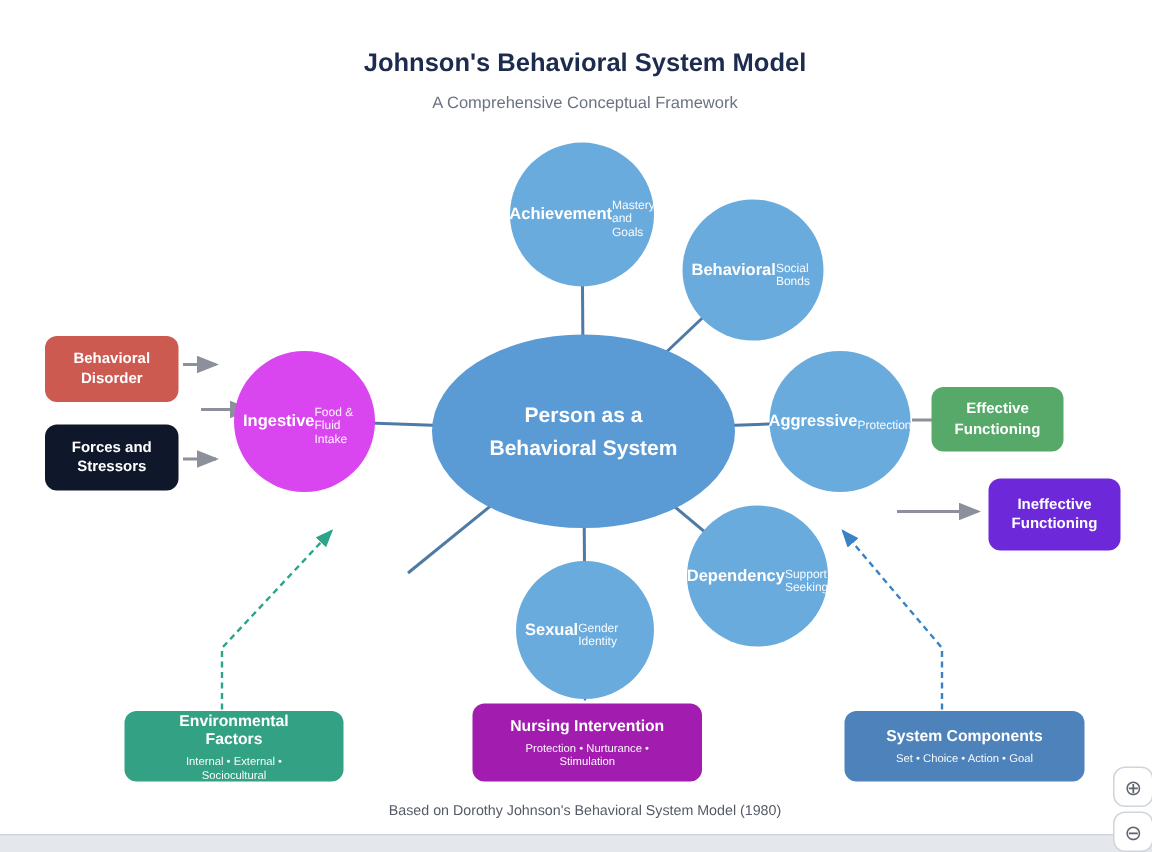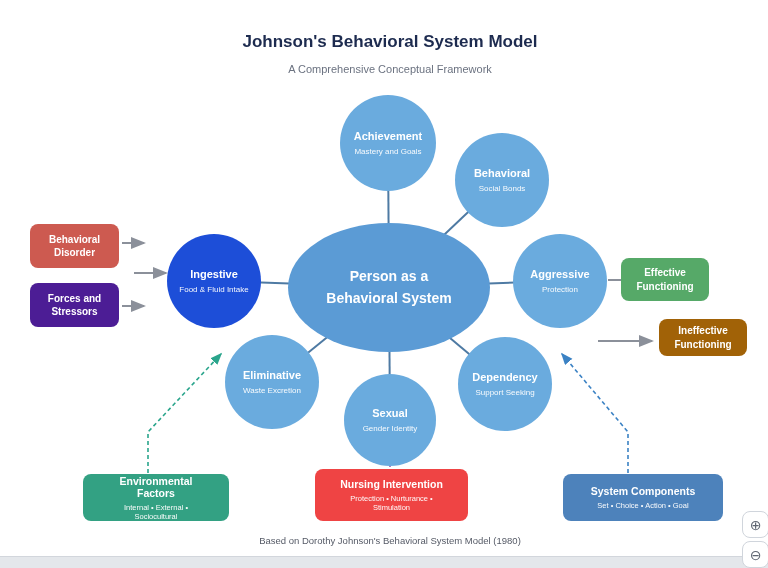--- a/index.html
+++ b/index.html
@@ -11,21 +11,21 @@
     position:absolute; top:32px; left:0; width:780px; text-align:center;
     font-size:17px; font-weight:bold; color:#1d2b4f; z-index:3;
   }
   .page-subtitle {
     position:absolute; top:63px; left:0; width:780px; text-align:center;
     font-size:11px; color:#6b7280; z-index:3;
   }
   .connector-layer { position:absolute; top:0; left:0; z-index:1; }
   .node-circle {
     position:absolute; border-radius:50%; color:#fff; z-index:2;
-    display:flex; flex-direction:column; align-items:center; justify-content:center;
+    display:flex; flex-direction:row; align-items:center; justify-content:center;
     box-sizing:border-box; padding:6px;
   }
   .node-title { font-weight:bold; font-size:11px; }
   .node-sub { font-size:8px; margin-top:5px; opacity:.95; }
   .center-ellipse {
     position:absolute; left:288px; top:223px; width:202px; height:129px;
     border-radius:50%; color:#fff; z-index:2;
     display:flex; flex-direction:column; align-items:center; justify-content:center;
     text-align:center; font-weight:bold; font-size:14px; line-height:1.55;
   }
@@ -121,48 +121,44 @@
     <div class="node-sub">Protection</div>
   </div>
   <div class="node-circle" style="left: 458px; top: 337px; width: 94px; height: 94px; background-color: rgb(106, 171, 222);">
     <div class="node-title">Dependency</div>
     <div class="node-sub">Support Seeking</div>
   </div>
   <div class="node-circle" style="left: 344px; top: 374px; width: 92px; height: 92px; background-color: rgb(106, 171, 222);">
     <div class="node-title">Sexual</div>
     <div class="node-sub">Gender Identity</div>
   </div>
-  <div class="node-circle" style="left: 225px; top: 335px; width: 94px; height: 94px; background-color: rgb(106, 171, 222);">
-    <div class="node-title">Eliminative</div>
-    <div class="node-sub">Waste Excretion</div>
-  </div>
-  <div class="node-circle" style="left: 167px; top: 234px; width: 94px; height: 94px; background-color: #1d4ed8;">
+  <div class="node-circle" style="left: 156px; top: 234px; width: 94px; height: 94px; background-color: #d946ef;">
     <div class="node-title">Ingestive</div>
     <div class="node-sub">Food &amp; Fluid Intake</div>
   </div>
 
   <div class="side-box" style="left: 30px; top: 224px; width: 89px; height: 44px; background-color: rgb(205, 90, 80);">
     <span>Behavioral Disorder</span>
   </div>
-  <div class="side-box" style="left: 30px; top: 283px; width: 89px; height: 44px; background-color: #4c1d95;">
+  <div class="side-box" style="left: 30px; top: 283px; width: 89px; height: 44px; background-color: #0f172a;">
     <span>Forces and Stressors</span>
   </div>
 
   <div class="side-box" style="left: 621px; top: 258px; width: 88px; height: 43px; background-color: rgb(86, 169, 104);">
     <span>Effective Functioning</span>
   </div>
-  <div class="side-box" style="left: 659px; top: 319px; width: 88px; height: 37px; background-color: #a16207;">
+  <div class="side-box" style="left: 659px; top: 319px; width: 88px; height: 48px; background-color: #6d28d9;">
     <span>Ineffective Functioning</span>
   </div>
 
   <div class="factor-box" style="left: 83px; top: 474px; width: 146px; height: 47px; background-color: rgb(51, 161, 131);">
     <div class="factor-title">Environmental Factors</div>
     <div class="factor-sub">Internal • External • Sociocultural</div>
   </div>
-  <div class="factor-box" style="left: 315px; top: 469px; width: 153px; height: 52px; background-color: #ef4444;">
+  <div class="factor-box" style="left: 315px; top: 469px; width: 153px; height: 52px; background-color: #a21caf;">
     <div class="factor-title">Nursing Intervention</div>
     <div class="factor-sub">Protection • Nurturance • Stimulation</div>
   </div>
   <div class="factor-box" style="left: 563px; top: 474px; width: 160px; height: 47px; background-color: rgb(77, 130, 187);">
     <div class="factor-title">System Components</div>
     <div class="factor-sub">Set • Choice • Action • Goal</div>
   </div>
 
   <div class="caption">Based on Dorothy Johnson's Behavioral System Model (1980)</div>
 

